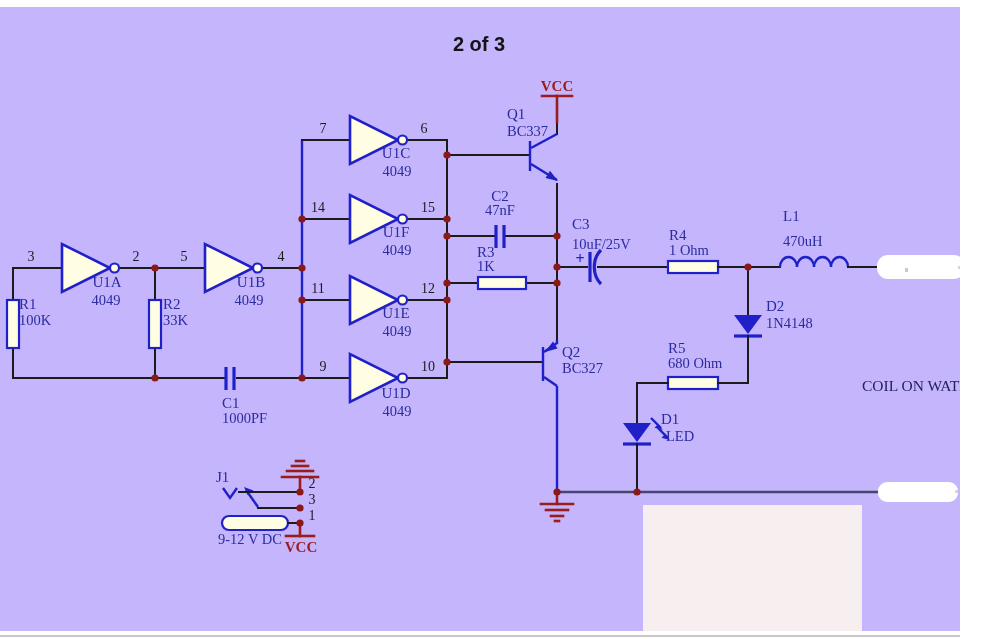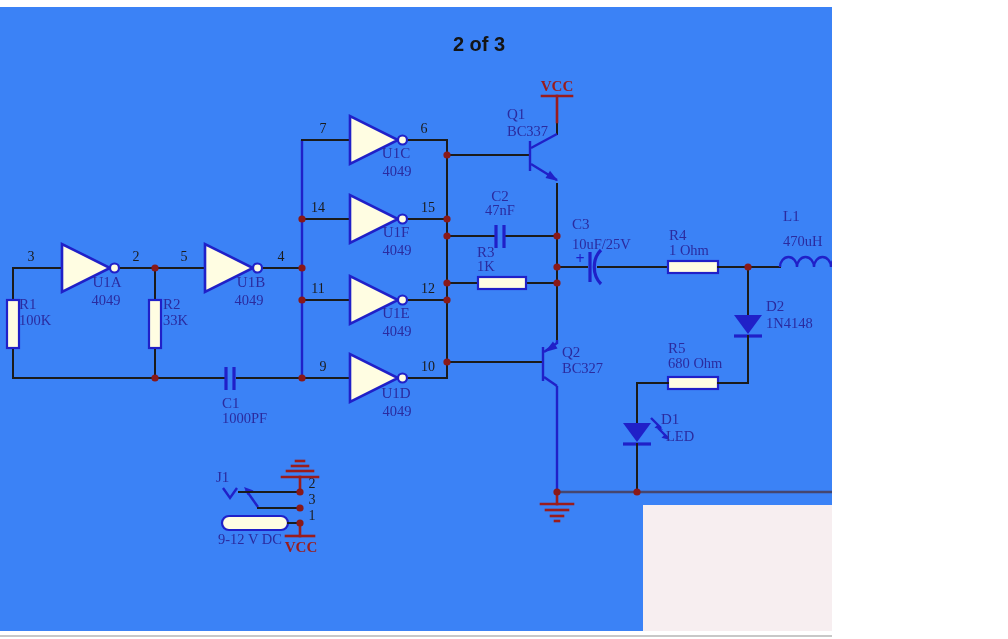--- a/index.html
+++ b/index.html
@@ -1,16 +1,16 @@
 <!DOCTYPE html>
 <html><head>
 <meta charset="utf-8">
 <style>
   html,body{margin:0;padding:0;background:#fff;}
-  .stage{position:relative;width:832px;height:639px;background:#3b82f6;overflow:hidden;}
+  .stage{position:relative;width:960px;height:639px;background:#c4b5fd;overflow:hidden;}
   svg{position:absolute;left:0;top:0;}
   text{font-family:"Liberation Serif",serif;}
   .pinT{font-size:14px;fill:#1B1B1B;}
   .refT{font-size:15px;fill:#2B2B9E;}
   .valT{font-size:14.5px;fill:#2B2B9E;}
   .redT{font-size:15px;fill:#9A1C1C;font-weight:bold;}
   .noteT{font-size:15.5px;fill:#23235C;}
   .plusT{font-size:16px;fill:#2020C8;font-weight:bold;}
   .titleT{font-family:"Liberation Sans",sans-serif;font-size:20px;font-weight:bold;fill:#141414;}
   .w{stroke:#1B1B1B;stroke-width:2;fill:none;stroke-linecap:square;}

